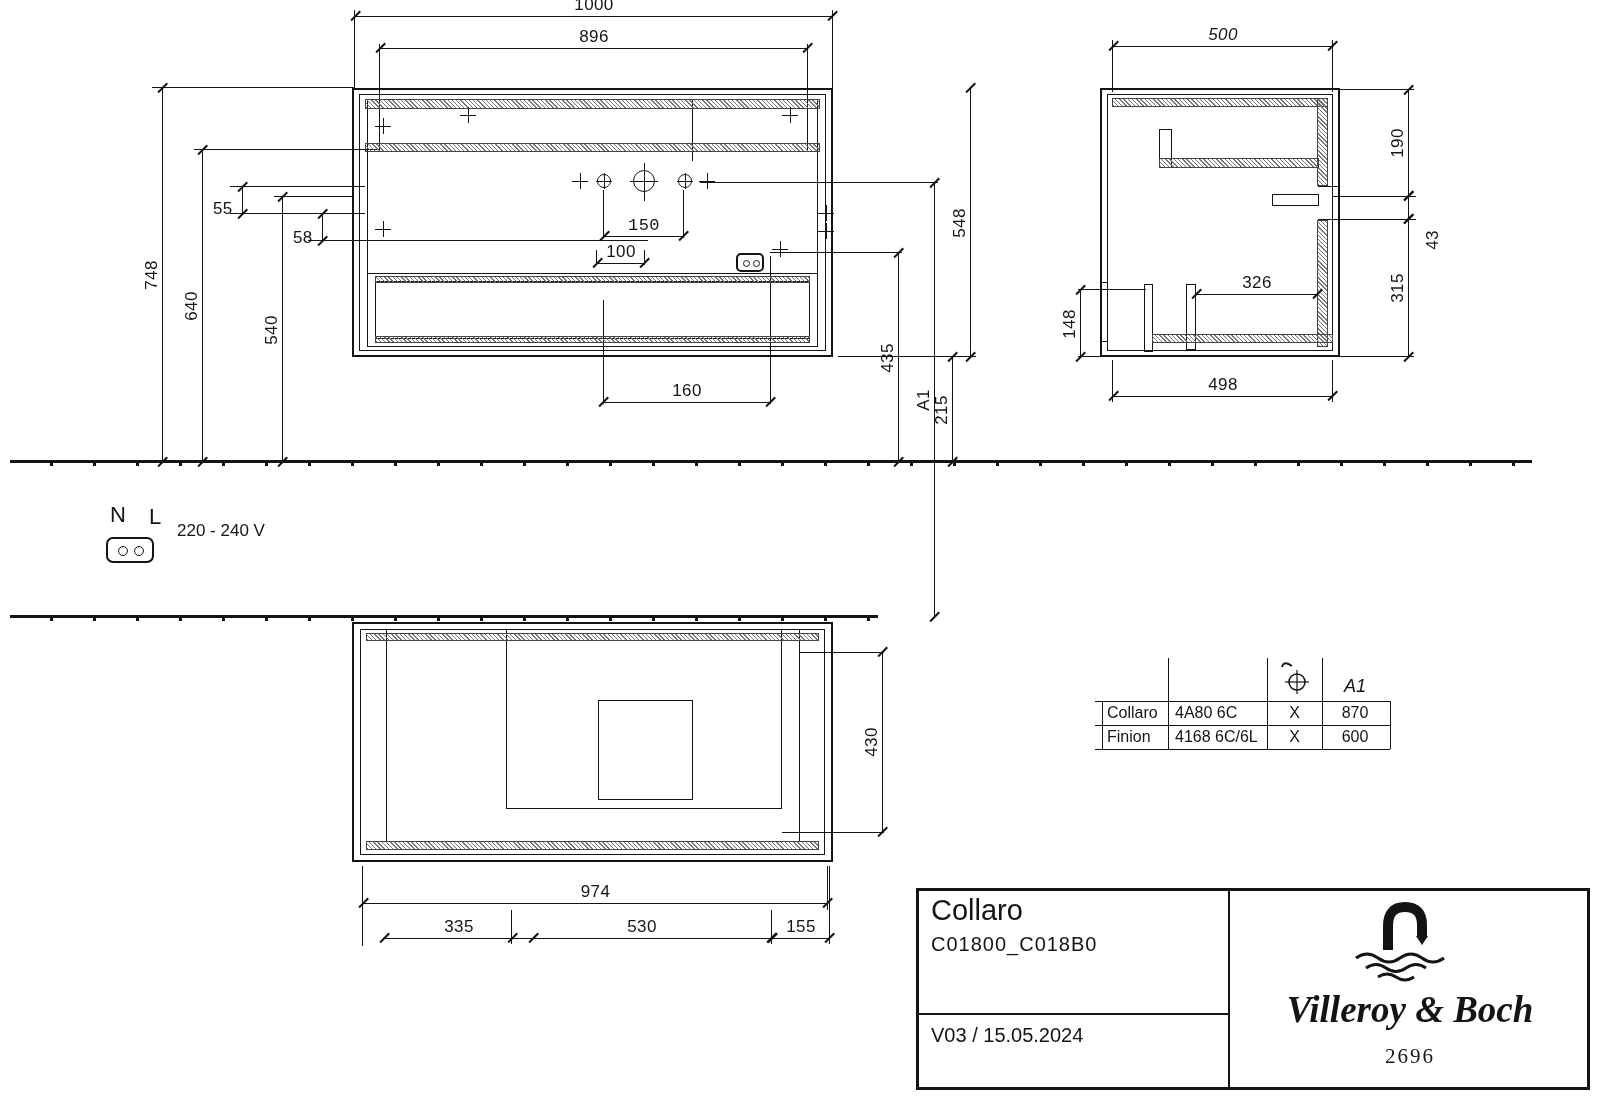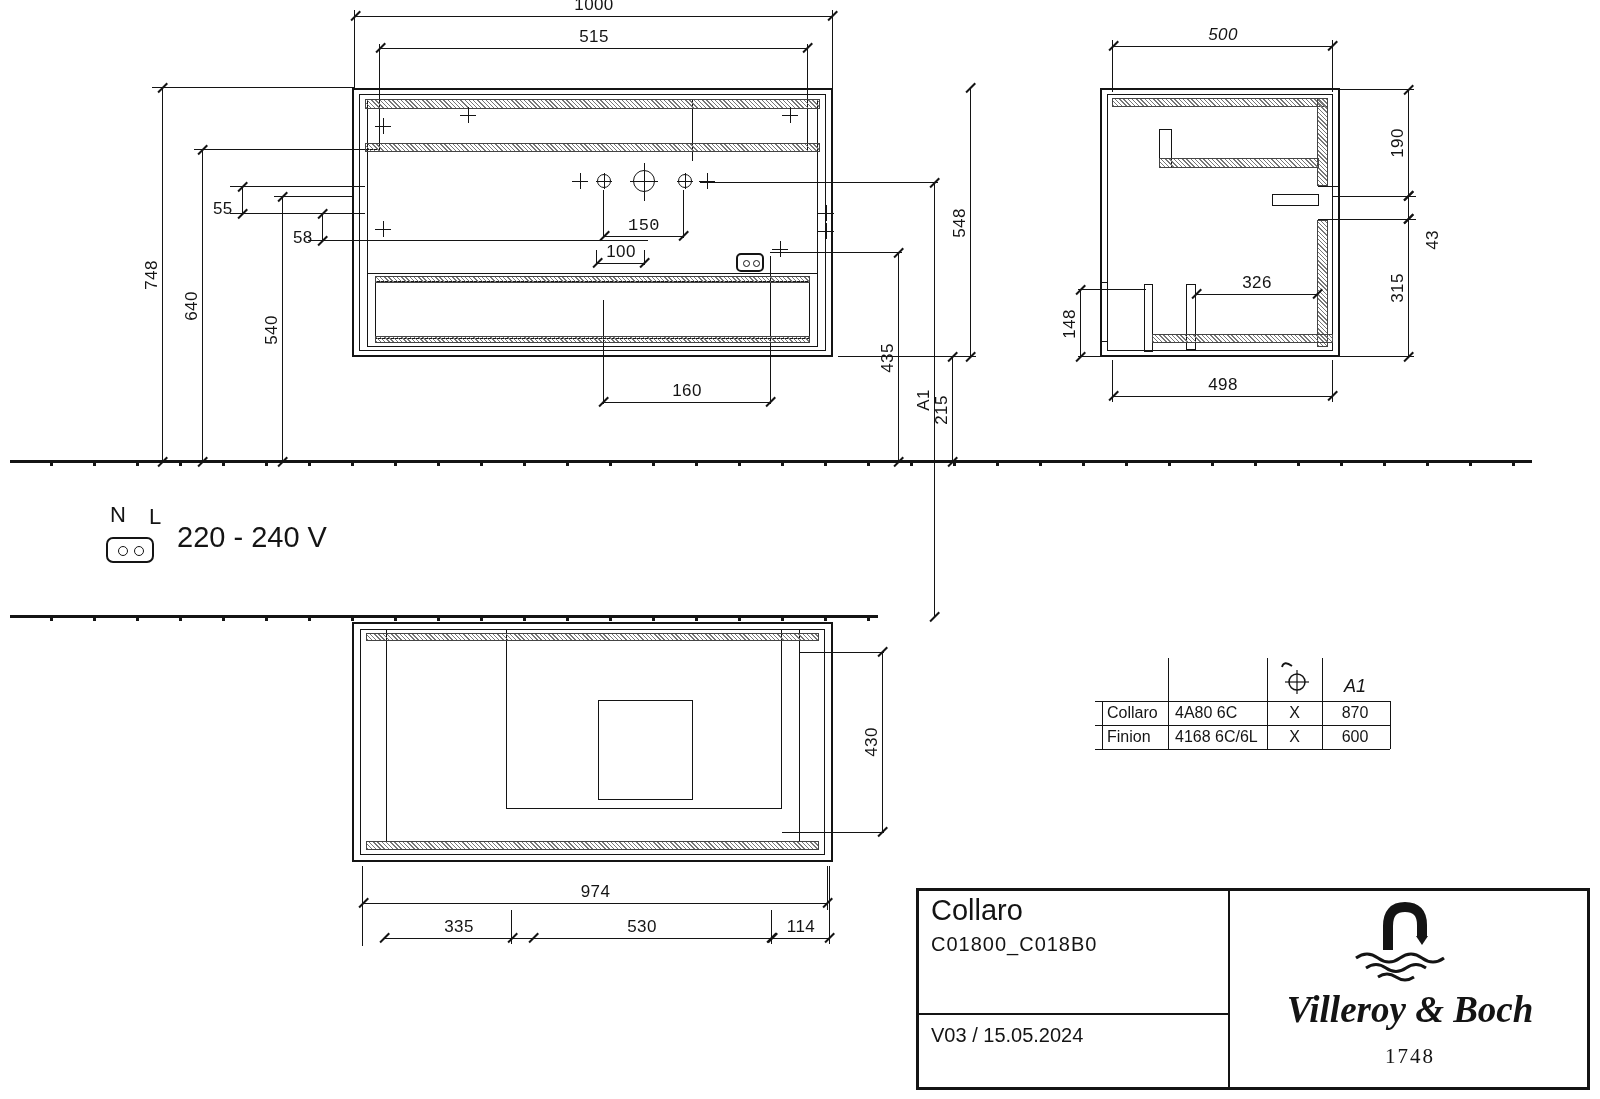--- a/index.html
+++ b/index.html
@@ -46,21 +46,21 @@
   <div style="position:absolute;left:352px;top:88px;width:481px;height:269px"></div>
   <div style="position:absolute;left:1100px;top:88px;width:240px;height:269px"></div>
   <div style="position:absolute;left:352px;top:622px;width:481px;height:240px"></div>
 
   <div class="t" style="left:110px;top:502px;font-size:22px">N</div>
   <div class="t" style="left:149px;top:504px;font-size:22px">L</div>
   <div class="sock" style="left:106px;top:537px;width:48px;height:26px">
     <span class="dot" style="left:10px;top:7px;width:10px;height:10px"></span>
     <span class="dot" style="left:26px;top:7px;width:10px;height:10px"></span>
   </div>
-  <div class="t" style="left:177px;top:521px;font-size:29px">220 - 240 V</div>
+  <div class="t" style="left:177px;top:521px;font-size:17px">220 - 240 V</div>
 
   <div class="sock" style="left:736px;top:253px;width:28px;height:19px;border-radius:5px">
     <span class="dot" style="left:5px;top:5px;width:7px;height:7px"></span>
     <span class="dot" style="left:15px;top:5px;width:7px;height:7px"></span>
   </div>
 
   <div>
     <span class="ln" style="left:1095px;top:701px;width:295px;height:1px"></span>
     <span class="ln" style="left:1095px;top:725px;width:295px;height:1px"></span>
     <span class="ln" style="left:1095px;top:749px;width:295px;height:1px"></span>
@@ -95,21 +95,21 @@
     <div class="t" style="left:931px;top:933px;font-size:20px;letter-spacing:1px">C01800_C018B0</div>
     <div class="t" style="left:931px;top:1024px;font-size:20px">V03 / 15.05.2024</div>
     <svg width="150" height="95" style="position:absolute;left:1328px;top:892px" viewBox="0 0 150 95">
       <path d="M60 58 V34 Q60 15 77 15 Q94 15 94 33 V44" fill="none" stroke="#141414" stroke-width="10"></path>
       <path d="M88 44 h12 l-6 9 z" fill="#141414"></path>
       <path d="M28 66 q11-8 22 0 q11 8 22 0 q11-8 22 0 q11 8 22 0" fill="none" stroke="#141414" stroke-width="3"></path>
       <path d="M38 76 q10-7 20 0 q10 7 20 0 q10-7 20 0" fill="none" stroke="#141414" stroke-width="3"></path>
       <path d="M50 85 q9-6 18 0 q9 6 18 0" fill="none" stroke="#141414" stroke-width="3"></path>
     </svg>
     <div class="t serif center" style="left:1234px;top:988px;width:352px;font-size:37px;font-weight:bold;font-style:italic">Villeroy &amp; Boch</div>
-    <div class="t serif center" style="left:1234px;top:1044px;width:352px;font-size:21px;letter-spacing:2px">1748</div>
+    <div class="t serif center" style="left:1234px;top:1044px;width:352px;font-size:21px;letter-spacing:2px">2696</div>
   </div>
 
 <div class="ln" style="left: 354px; top: 10px; width: 1px; height: 80px;"></div>
     <div class="ln" style="left: 832px; top: 10px; width: 1px; height: 80px;"></div>
     <div class="ln" style="left: 379px; top: 44px; width: 1px; height: 108px;"></div>
     <div class="ln" style="left: 807px; top: 44px; width: 1px; height: 108px;"></div>
     <div class="ln" style="left: 152px; top: 87px; width: 202px; height: 1px;"></div>
     <div class="ln" style="left: 194px; top: 149px; width: 186px; height: 1px;"></div>
     <div class="ln" style="left: 274px; top: 196px; width: 80px; height: 1px;"></div>
     <div class="ln" style="left: 230px; top: 186px; width: 135px; height: 1px;"></div>
@@ -190,21 +190,21 @@
     <div class="circ" style="left: 597px; top: 174px; width: 14px; height: 14px;"></div>
     <div class="circ" style="left: 678px; top: 174px; width: 14px; height: 14px;"></div>
     <div class="dim dim-h" style="left: 355px; top: 16px; width: 478px;">
       <span class="tick t1"></span>
       <span class="tick t2"></span>
       <span class="lbl">1000</span>
     </div>
     <div class="dim dim-h" style="left: 380px; top: 48px; width: 428px;">
       <span class="tick t1"></span>
       <span class="tick t2"></span>
-      <span class="lbl">515</span>
+      <span class="lbl">896</span>
     </div>
     <div class="dim dim-h" style="left: 604px; top: 236px; width: 80px; font-family: Liberation Mono, monospace;">
       <span class="tick t1"></span>
       <span class="tick t2"></span>
       <span class="lbl">150</span>
     </div>
     <div class="dim dim-h" style="left: 597px; top: 263px; width: 48px;">
       <span class="tick t1"></span>
       <span class="tick t2"></span>
       <span class="lbl">100</span>
@@ -310,15 +310,15 @@
       <span class="lbl">335</span>
     </div>
     <div class="dim dim-h" style="left: 512px; top: 938px; width: 260px;">
       <span class="tick t1"></span>
       <span class="tick t2"></span>
       <span class="lbl">530</span>
     </div>
     <div class="dim dim-h" style="left: 772px; top: 938px; width: 58px;">
       <span class="tick t1"></span>
       <span class="tick t2"></span>
-      <span class="lbl">114</span>
+      <span class="lbl">155</span>
     </div>
   </div>
 
 </body></html>

